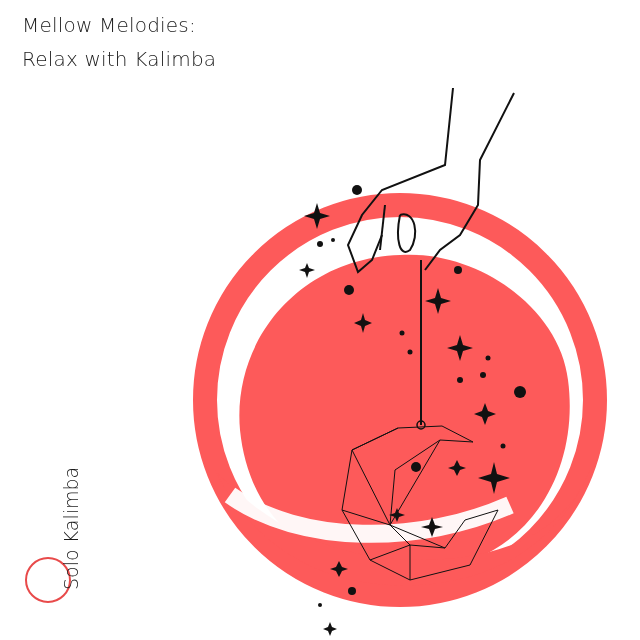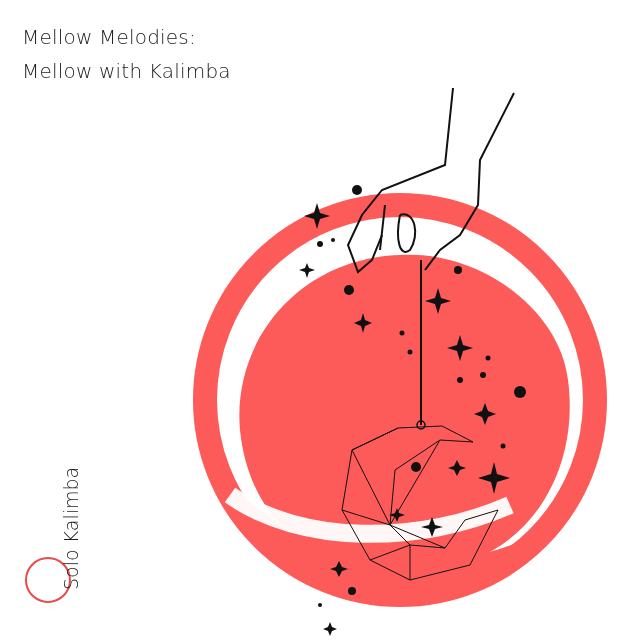--- a/index.html
+++ b/index.html
@@ -1,17 +1,17 @@
 <!DOCTYPE html>
 <html><head>
 <meta charset="utf-8">
 <style>
   html,body{margin:0;padding:0;background:#fff;}
   .cover{position:relative;width:640px;height:640px;background:#ffffff;overflow:hidden;font-family:"DejaVu Sans",sans-serif;}
-  .title{position:absolute;left:22px;top:20px;color:#1a1a1a;font-size:20px;font-weight:300;line-height:34px;letter-spacing:0.2px;}
+  .title{position:absolute;left:22px;top:8px;color:#1a1a1a;font-size:20px;font-weight:300;line-height:34px;letter-spacing:0.2px;}
   .title div{white-space:nowrap;}
   .art{position:absolute;left:0;top:0;width:640px;height:640px;}
   .brand{position:absolute;left:18px;top:450px;width:60px;height:160px;}
   .brand-text{position:absolute;left:60px;top:590px;transform-origin:0 0;transform:rotate(-90deg);font-size:19px;color:#1a1a1a;font-weight:300;white-space:nowrap;}
 </style>
 </head>
 <body>
 
 <div class="cover">
   <svg class="art" viewBox="0 0 640 640">
@@ -66,20 +66,20 @@
       <path d="M432 517 L435 525 L443 527 L435 529 L432 537 L429 529 L421 527 L429 525 Z"></path>
       <path d="M397 508 L399 513 L405 515 L399 517 L397 522 L395 517 L389 515 L395 513 Z"></path>
       <path d="M457 460 L460 466 L466 468 L460 470 L457 476 L454 470 L448 468 L454 466 Z"></path>
       <path d="M330 622 L332 627 L337 629 L332 631 L330 636 L328 631 L323 629 L328 627 Z"></path>
       <path d="M339 561 L342 567 L348 569 L342 571 L339 577 L336 571 L330 569 L336 567 Z"></path>
     </g>
   </svg>
 
   <div class="title">
     <div>Mellow Melodies:</div>
-    <div>Mellow with Kalimba</div>
+    <div>Relax with Kalimba</div>
   </div>
 
   <svg class="brand" viewBox="0 0 60 160">
     <circle cx="30" cy="130" r="22" fill="none" stroke="#e84a4a" stroke-width="2"></circle>
   </svg>
   <div class="brand-text">Solo Kalimba</div>
 </div>
 
 </body></html>

